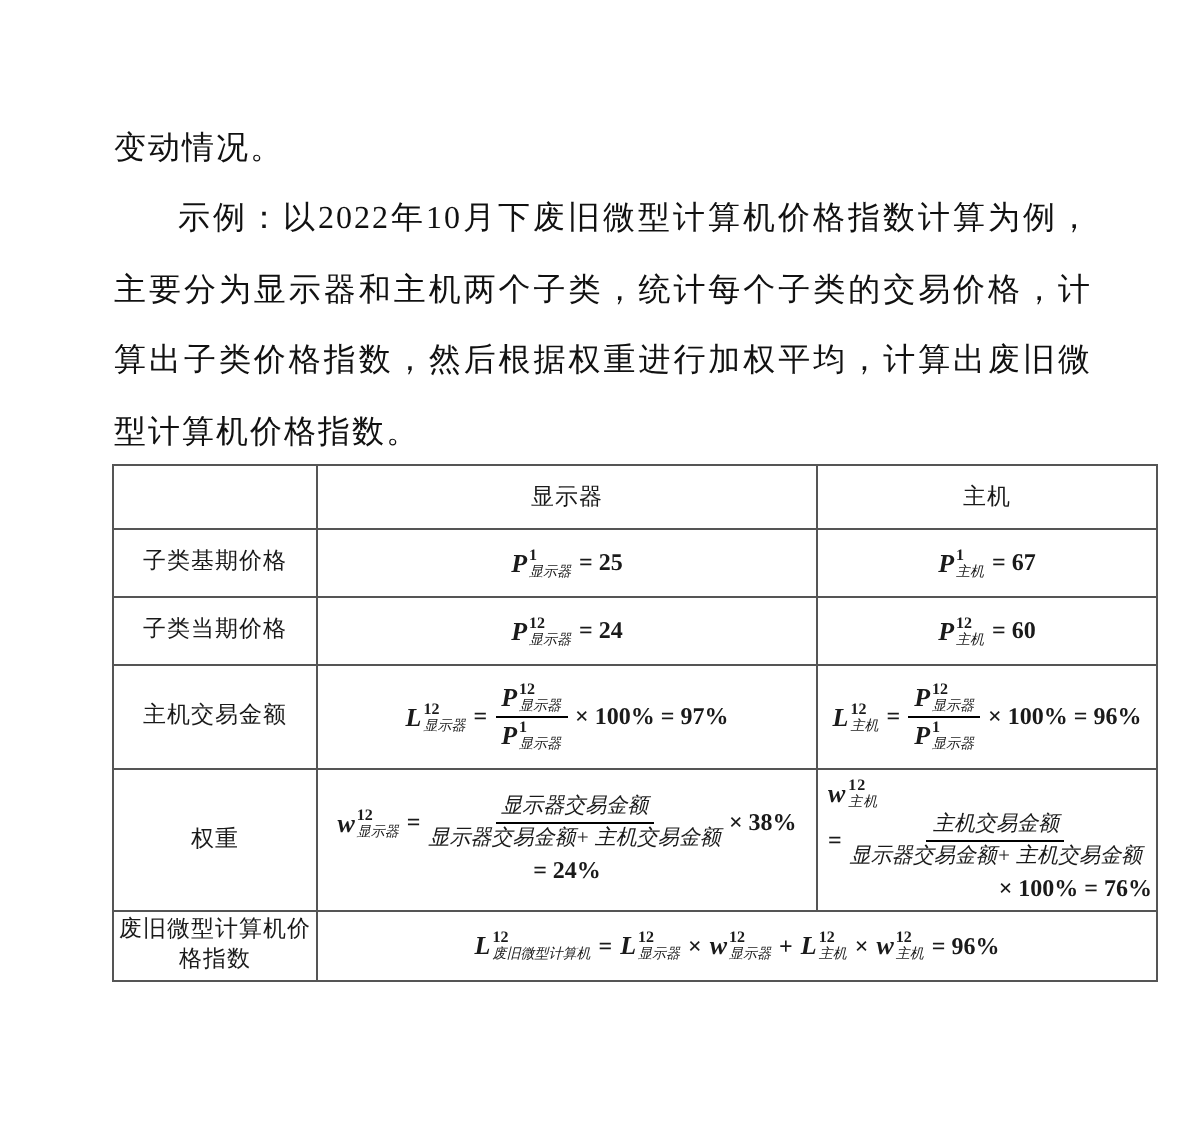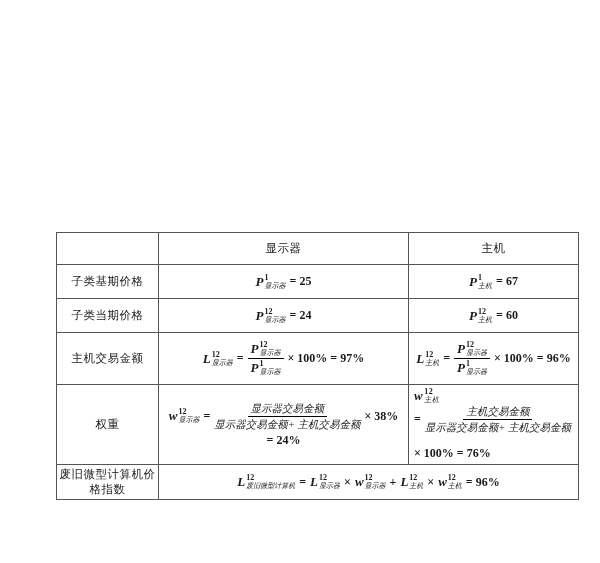--- a/index.html
+++ b/index.html
@@ -37,27 +37,29 @@
 
   .frac { display:inline-flex; flex-direction:column; align-items:center; }
   .frac .top { border-bottom:1px solid #000; padding:0 3px 1px;
                display:flex; justify-content:center; align-items:flex-end; }
   .frac .bot { padding-top:1px; display:flex; justify-content:center; }
   .fcn { font-style:italic; font-size:10.5px; line-height:13px; white-space:nowrap;
          letter-spacing:0; }
 
   .wcell-r { text-align:left !important; padding:3px 2px 3px 5px !important; }
   .wcell-r .wline1 { margin-bottom:1px; }
-  .wcell-r .wline3 { margin-top:12px; text-align:left; }
+  .wcell-r .wline3 { margin-top:2px; text-align:right; }
   .stackrows { display:flex; flex-direction:column; gap:2px; align-items:center; }
 </style>
 </head>
 <body>
 
 <div class="content">
+  <p class="para">变动情况。</p>
+  <p class="para indent">示例：以2022年10月下废旧微型计算机价格指数计算为例，主要分为显示器和主机两个子类，统计每个子类的交易价格，计算出子类价格指数，然后根据权重进行加权平均，计算出废旧微型计算机价格指数。</p>
 </div>
 
 <table class="calc">
   <colgroup>
       <col style="width:102px">
       <col style="width:250px">
       <col style="width:170px">
     </colgroup>
 
   <tbody>

